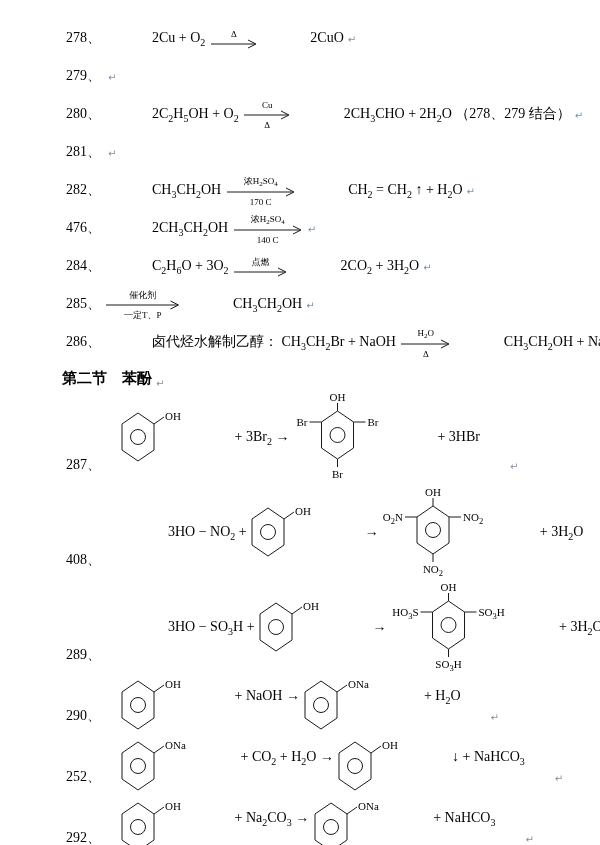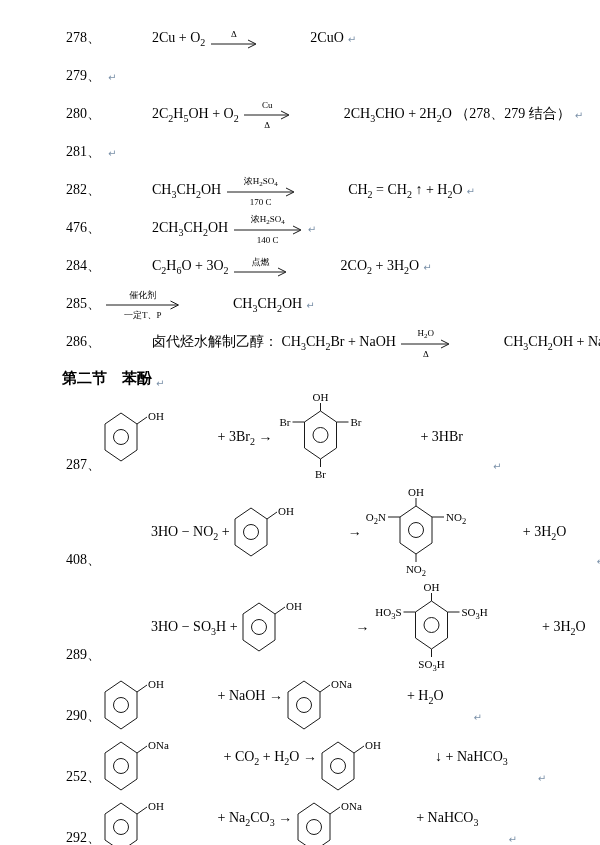--- a/index.html
+++ b/index.html
@@ -17,21 +17,21 @@
   .arr{display:inline-flex;flex-direction:column;align-items:center;margin:0 2px;transform:translateY(1px);}
   .cond{font-size:9px;line-height:10px;white-space:pre;text-align:center;}
   .cond .sub{font-size:7px;top:2px;}
   .arr svg{display:block;}
   .ret{color:var(--pil);font-family:"DejaVu Sans",sans-serif;font-size:10px;margin-left:4px;position:relative;top:1px;}
   
   .heading{height:27px;display:flex;align-items:flex-end;font-size:15px;font-weight:bold;margin-left:-4px;}
   .heading .ret{font-weight:normal;}
   
   .srow{display:flex;align-items:flex-end;font-size:14px;margin-top:3px;}
-  .snum{white-space:pre;padding-bottom:9px;margin-right:2px;}
+  .snum{white-space:pre;padding-bottom:9px;margin-right:19px;}
   .scontent{display:flex;align-items:center;}
   .scontent .f{white-space:pre;}
   .srow.low .scontent > .f{position:relative;top:-9px;}
   .sret{color:var(--pil);font-family:"DejaVu Sans",sans-serif;font-size:10px;margin-left:30px;align-self:flex-end;padding-bottom:11px;}
   svg text{font-family:"Liberation Serif","DejaVu Serif",serif;}
 </style>
 </head>
 <body style="--pil: #7b91a9;">
 
 <div class="page">

